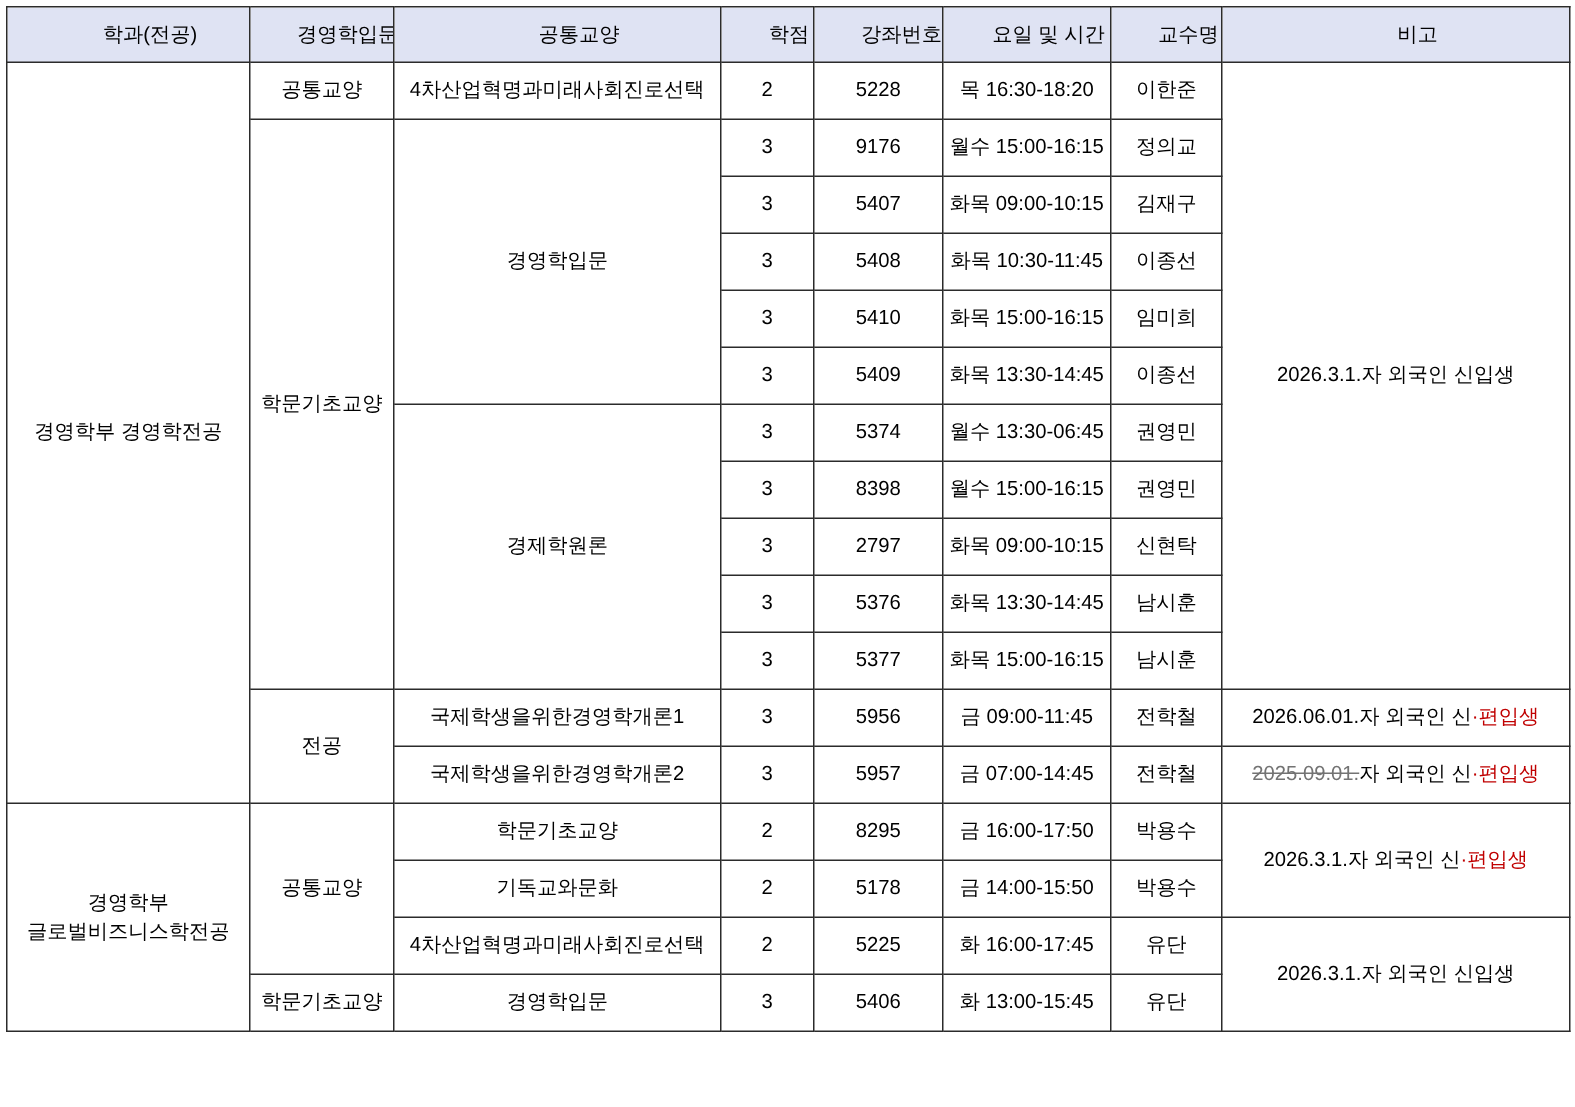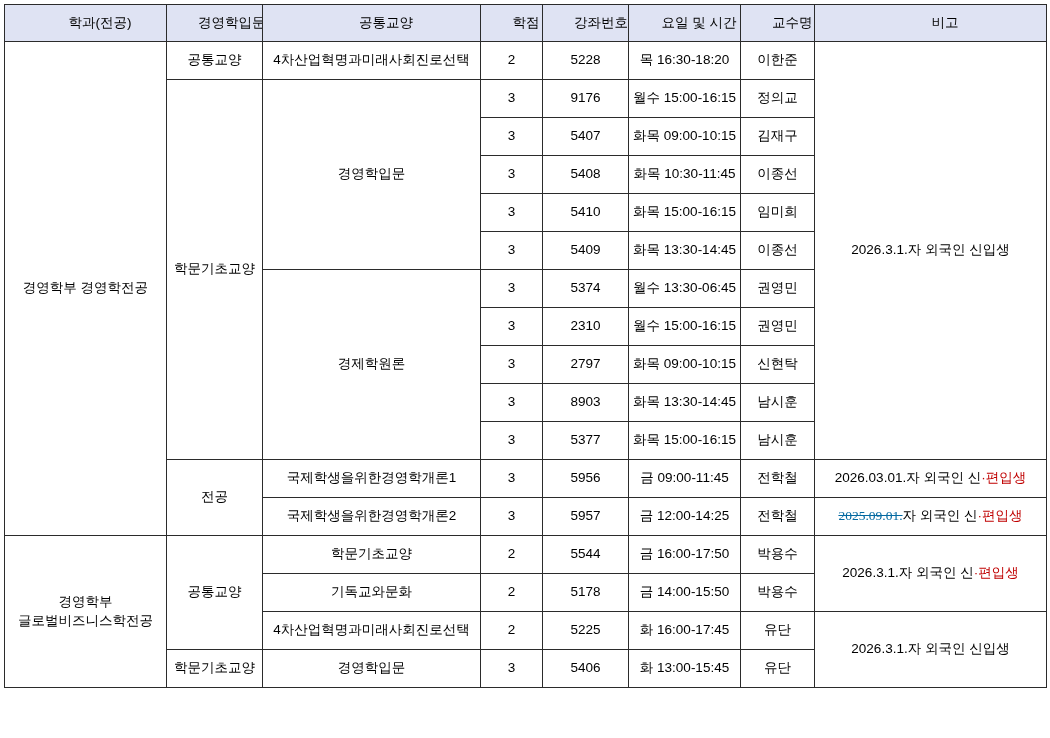--- a/index.html
+++ b/index.html
@@ -46,23 +46,22 @@
   col.c-dept    { width: 162px; }
   col.c-type    { width: 96px;  }
   col.c-course  { width: 218px; }
   col.c-credit  { width: 62px;  }
   col.c-classno { width: 86px;  }
   col.c-time    { width: 112px; }
   col.c-prof    { width: 74px;  }
   col.c-note    { width: 232px; }
 
   .note-strike {
-    color: #0369a1;
+    color: #737373;
     text-decoration: line-through;
-    font-family: Liberation Serif, serif;
   }
   .red-dot {
     color: #c00000;
   }
   .note-cell {
     white-space: nowrap;
   }
 </style>
 </head>
 <body>
@@ -139,70 +138,70 @@
 
       <tr>
         <td rowspan="5">경제학원론</td>
         <td>3</td>
         <td>5374</td>
         <td>월수  13:30-06:45</td>
         <td>권영민</td>
       </tr>
       <tr>
         <td>3</td>
-        <td>2310</td>
+        <td>8398</td>
         <td>월수  15:00-16:15</td>
         <td>권영민</td>
       </tr>
       <tr>
         <td>3</td>
         <td>2797</td>
         <td>화목  09:00-10:15</td>
         <td>신현탁</td>
       </tr>
       <tr>
         <td>3</td>
-        <td>8903</td>
+        <td>5376</td>
         <td>화목  13:30-14:45</td>
         <td>남시훈</td>
       </tr>
       <tr>
         <td>3</td>
         <td>5377</td>
         <td>화목  15:00-16:15</td>
         <td>남시훈</td>
       </tr>
 
       <tr>
         <td rowspan="2">전공</td>
         <td>국제학생을위한경영학개론1</td>
         <td>3</td>
         <td>5956</td>
         <td>금  09:00-11:45</td>
         <td>전학철</td>
-        <td class="note-cell"><span>2026.03.01.자  외국인 신</span><span class="red-dot">·</span><span class="red-dot">편입생</span></td>
+        <td class="note-cell"><span>2026.06.01.자  외국인 신</span><span class="red-dot">·</span><span class="red-dot">편입생</span></td>
       </tr>
       <tr>
         <td>국제학생을위한경영학개론2</td>
         <td>3</td>
         <td>5957</td>
-        <td>금  12:00-14:25</td>
+        <td>금  07:00-14:45</td>
         <td>전학철</td>
         <td class="note-cell"><span class="note-strike">2025.09.01.</span><span>자  외국인 신</span><span class="red-dot">·</span><span class="red-dot">편입생</span></td>
       </tr>
 
       <tr>
         <td rowspan="4">
           <span>경영학부</span><br>
           <span>글로벌비즈니스학전공</span>
         </td>
         <td rowspan="3">공통교양</td>
         <td>학문기초교양</td>
         <td>2</td>
-        <td>5544</td>
+        <td>8295</td>
         <td>금  16:00-17:50</td>
         <td>박용수</td>
         <td rowspan="2" class="note-cell"><span>2026.3.1.자  외국인 신</span><span class="red-dot">·</span><span class="red-dot">편입생</span></td>
       </tr>
       <tr>
         <td>기독교와문화</td>
         <td>2</td>
         <td>5178</td>
         <td>금  14:00-15:50</td>
         <td>박용수</td>

